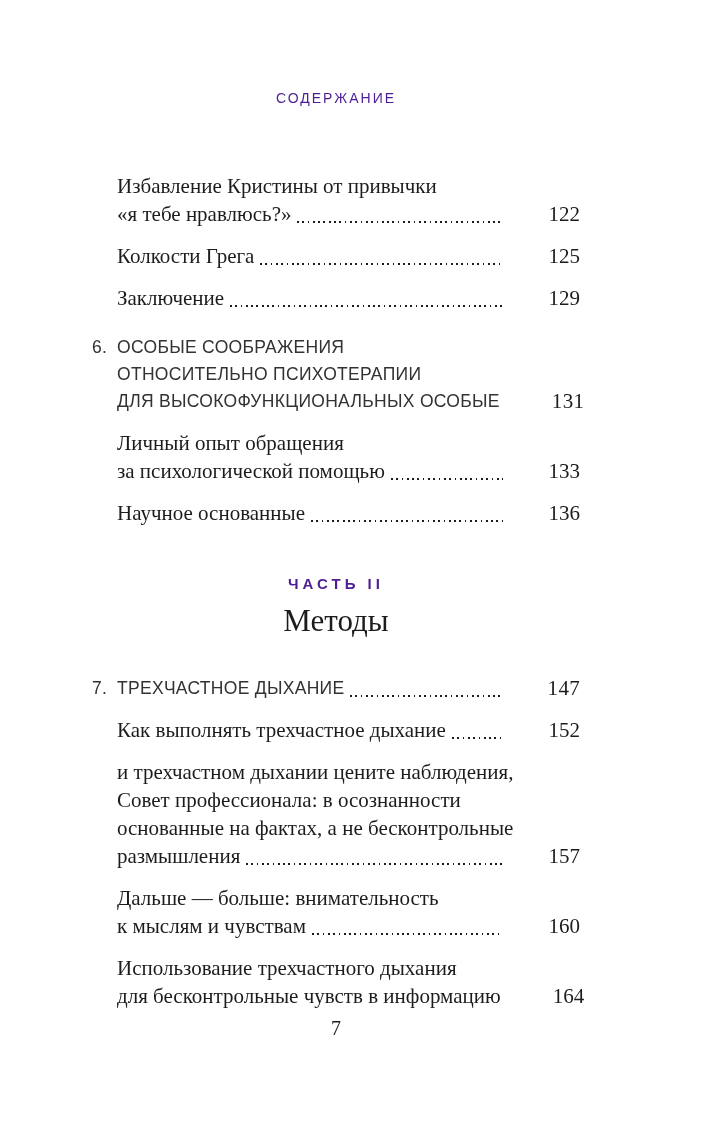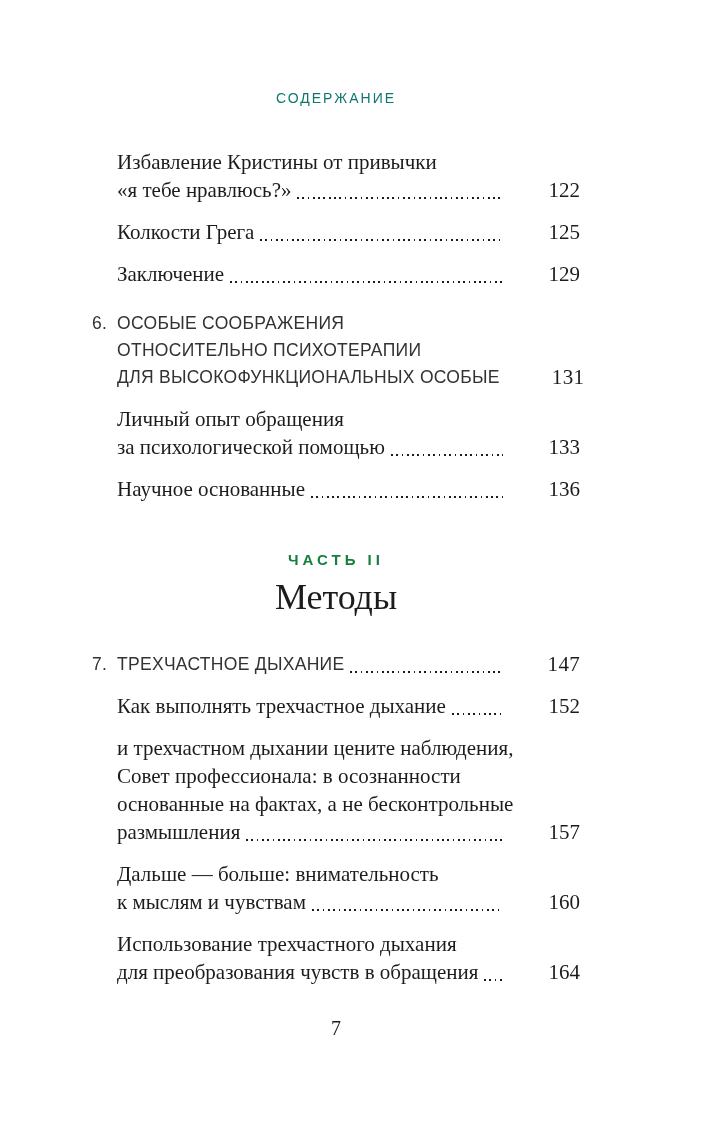--- a/index.html
+++ b/index.html
@@ -21,23 +21,23 @@
     left: 92px;
     top: 90px;
     width: 488px;
   }
   .toc-header {
     font-family: "Liberation Sans", sans-serif;
     font-size: 14px;
     font-weight: 400;
     letter-spacing: 2px;
     text-align: center;
-    color: #0f766e;
+    color: #4c1d95;
     line-height: 16px;
-    margin-bottom: 42px;
+    margin-bottom: 66px;
   }
   .entry {
     position: relative;
     padding-left: 25px;
     font-size: 21px;
     line-height: 28px;
     margin-bottom: 14px;
   }
   .entry.chapter {
     font-family: "Liberation Sans", sans-serif;
@@ -76,24 +76,24 @@
     text-align: center;
     margin-top: 48px;
     margin-bottom: 36px;
   }
   .part-label {
     font-family: "Liberation Sans", sans-serif;
     font-size: 15px;
     font-weight: 700;
     letter-spacing: 4px;
     line-height: 18px;
-    color: #15803d;
+    color: #4c1d95;
   }
   .part-title {
-    font-size: 36px;
+    font-size: 31px;
     line-height: 36px;
     margin-top: 10px;
     color: #1c1c1c;
   }
   .footer-page {
     position: absolute;
     left: 92px;
     top: 1016px;
     width: 488px;
     text-align: center;
@@ -188,21 +188,21 @@
           <div>Дальше — больше: внимательность</div>
           <div class="lastline">
             <span class="txt">к мыслям и чувствам</span>
             <span class="leader"></span>
             <span class="page-num">160</span>
           </div>
         </div>
         <div class="entry sub">
           <div>Использование трехчастного дыхания</div>
           <div class="lastline">
-            <span class="txt">для преобразования чувств в обращения</span>
+            <span class="txt">для бесконтрольные чувств в информацию</span>
             <span class="leader"></span>
             <span class="page-num">164</span>
           </div>
         </div>
       </div>
   </div>
   <div class="footer-page">7</div>
 </div>
 
 </body></html>

